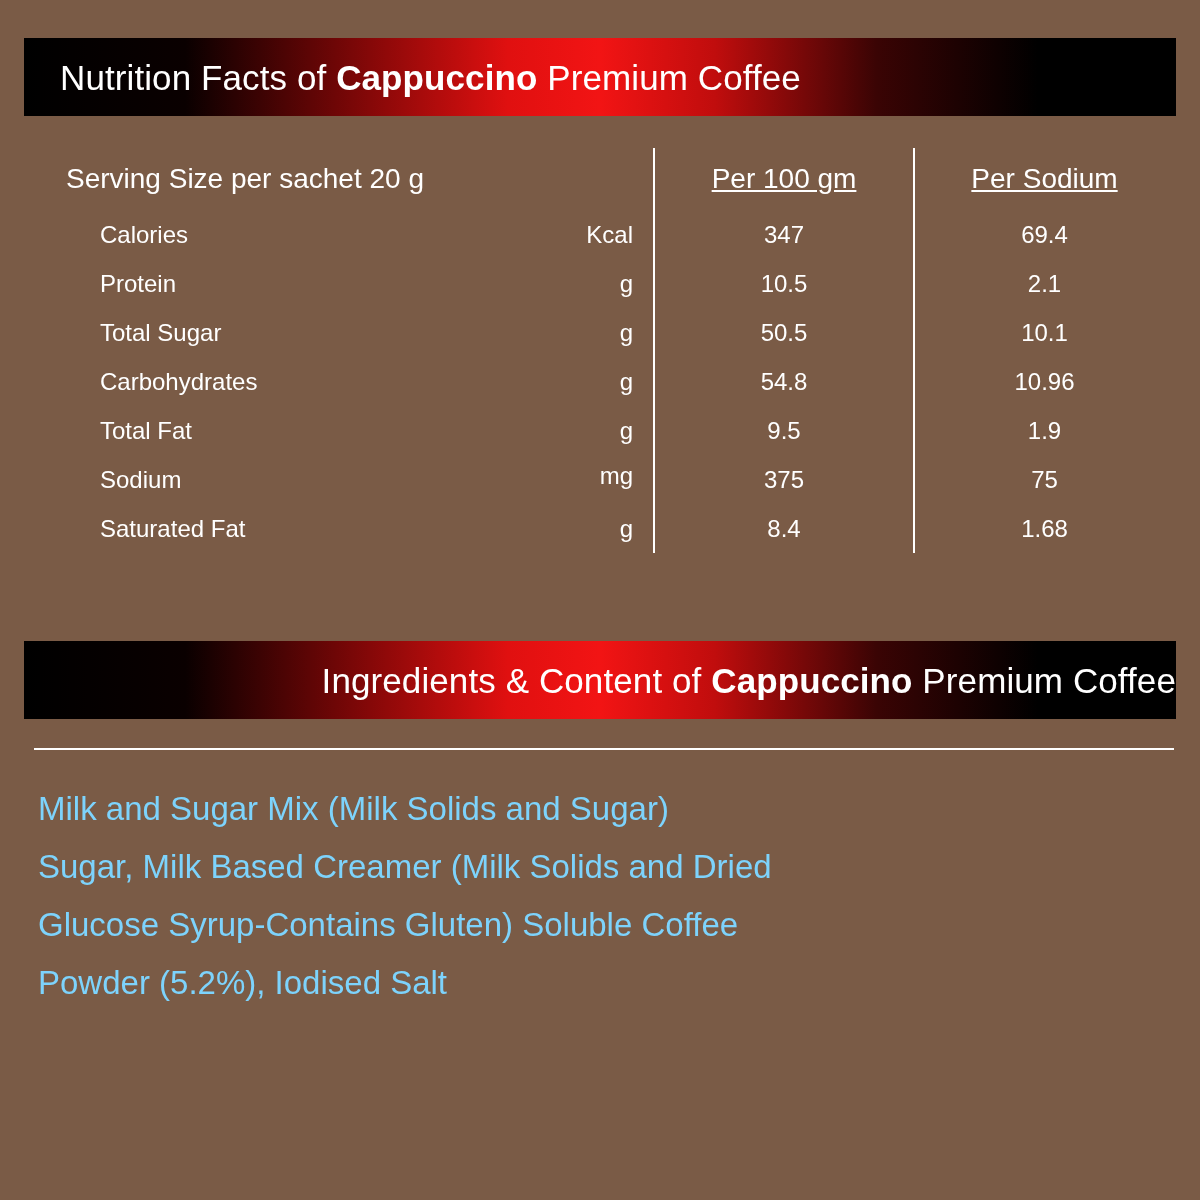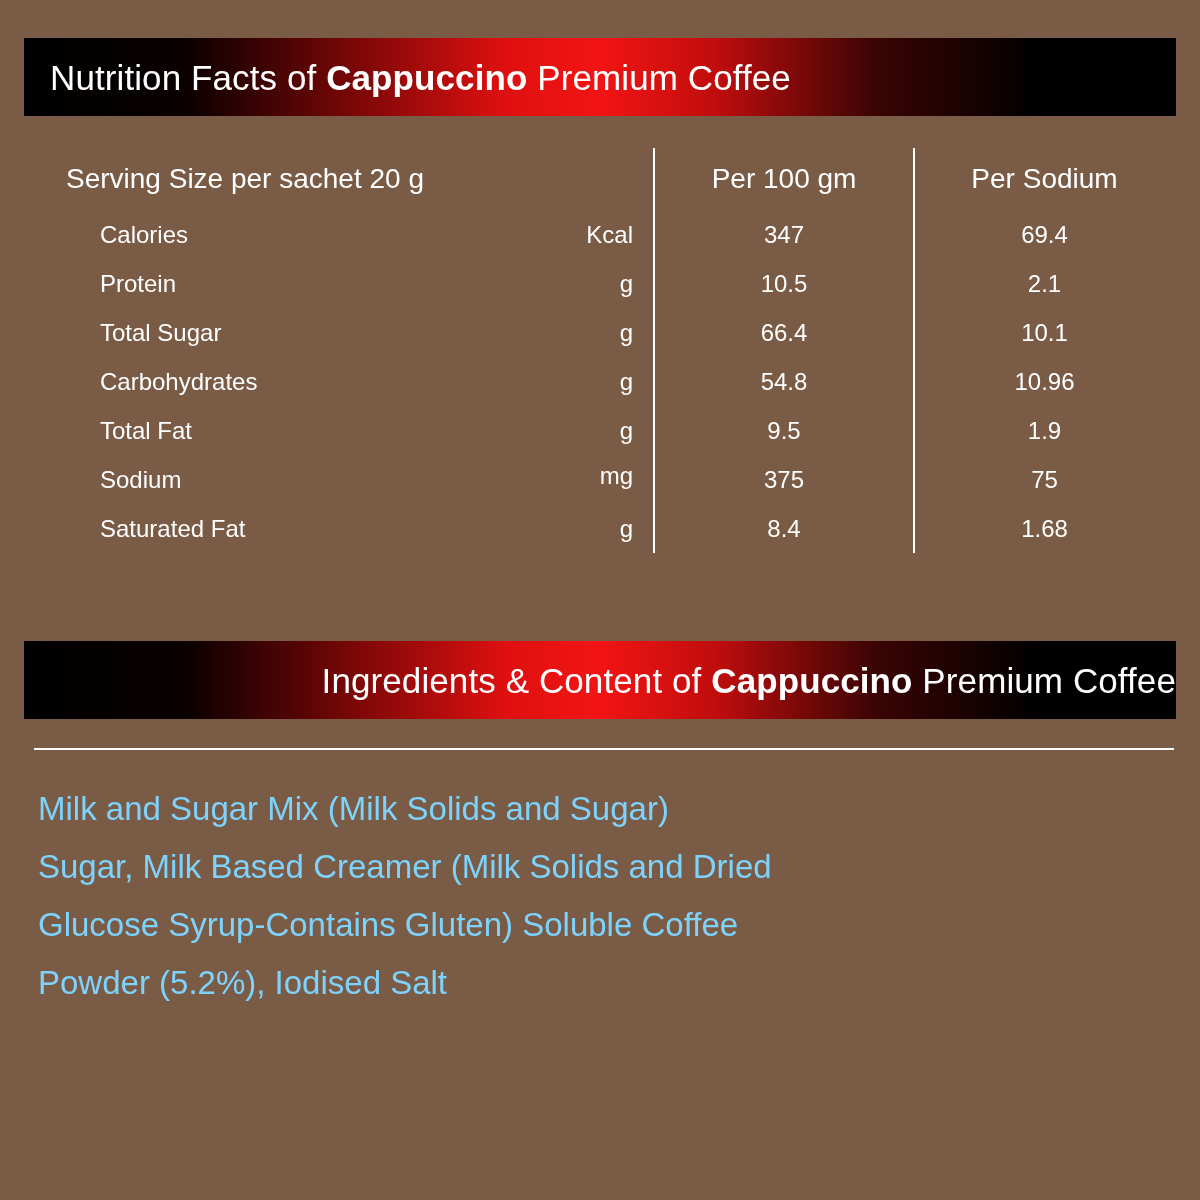--- a/index.html
+++ b/index.html
@@ -32,21 +32,21 @@
         #0a0000 14%,
         #6e0606 27%,
         #e01010 42%,
         #f21414 50%,
         #c00d0d 60%,
         #3a0404 74%,
         #000000 88%,
         #000000 100%);
     display: flex;
     align-items: center;
-    padding-left: 26px;
+    padding-left: 36px;
     box-sizing: border-box;
   }
   .banner-text {
     font-size: 35px;
     line-height: 1;
     letter-spacing: 0.1px;
     white-space: nowrap;
   }
   .banner-text .bold {
     font-weight: bold;
@@ -79,20 +79,21 @@
     border-bottom: 2px solid #ffffff;
   }
   .hrow td.h-serving {
     padding-left: 32px;
     text-align: left;
   }
   .hrow td.h-100,
   .hrow td.h-serv {
     text-align: center;
     border-left: 2px solid #ffffff;
+    text-decoration: underline;
   }
   .drow td {
     height: 49px;
     vertical-align: middle;
     font-size: 24px;
     border-bottom: 2px solid #ffffff;
   }
   .drow td.c-name {
     padding-left: 66px;
     text-align: left;
@@ -169,21 +170,21 @@
         </tr>
         <tr class="drow">
           <td class="c-name">Protein</td>
           <td class="c-unit">g</td>
           <td class="c-100">10.5</td>
           <td class="c-serv">2.1</td>
         </tr>
         <tr class="drow">
           <td class="c-name">Total Sugar</td>
           <td class="c-unit">g</td>
-          <td class="c-100">66.4</td>
+          <td class="c-100">50.5</td>
           <td class="c-serv">10.1</td>
         </tr>
         <tr class="drow">
           <td class="c-name">Carbohydrates</td>
           <td class="c-unit">g</td>
           <td class="c-100">54.8</td>
           <td class="c-serv">10.96</td>
         </tr>
         <tr class="drow">
           <td class="c-name">Total Fat</td>

